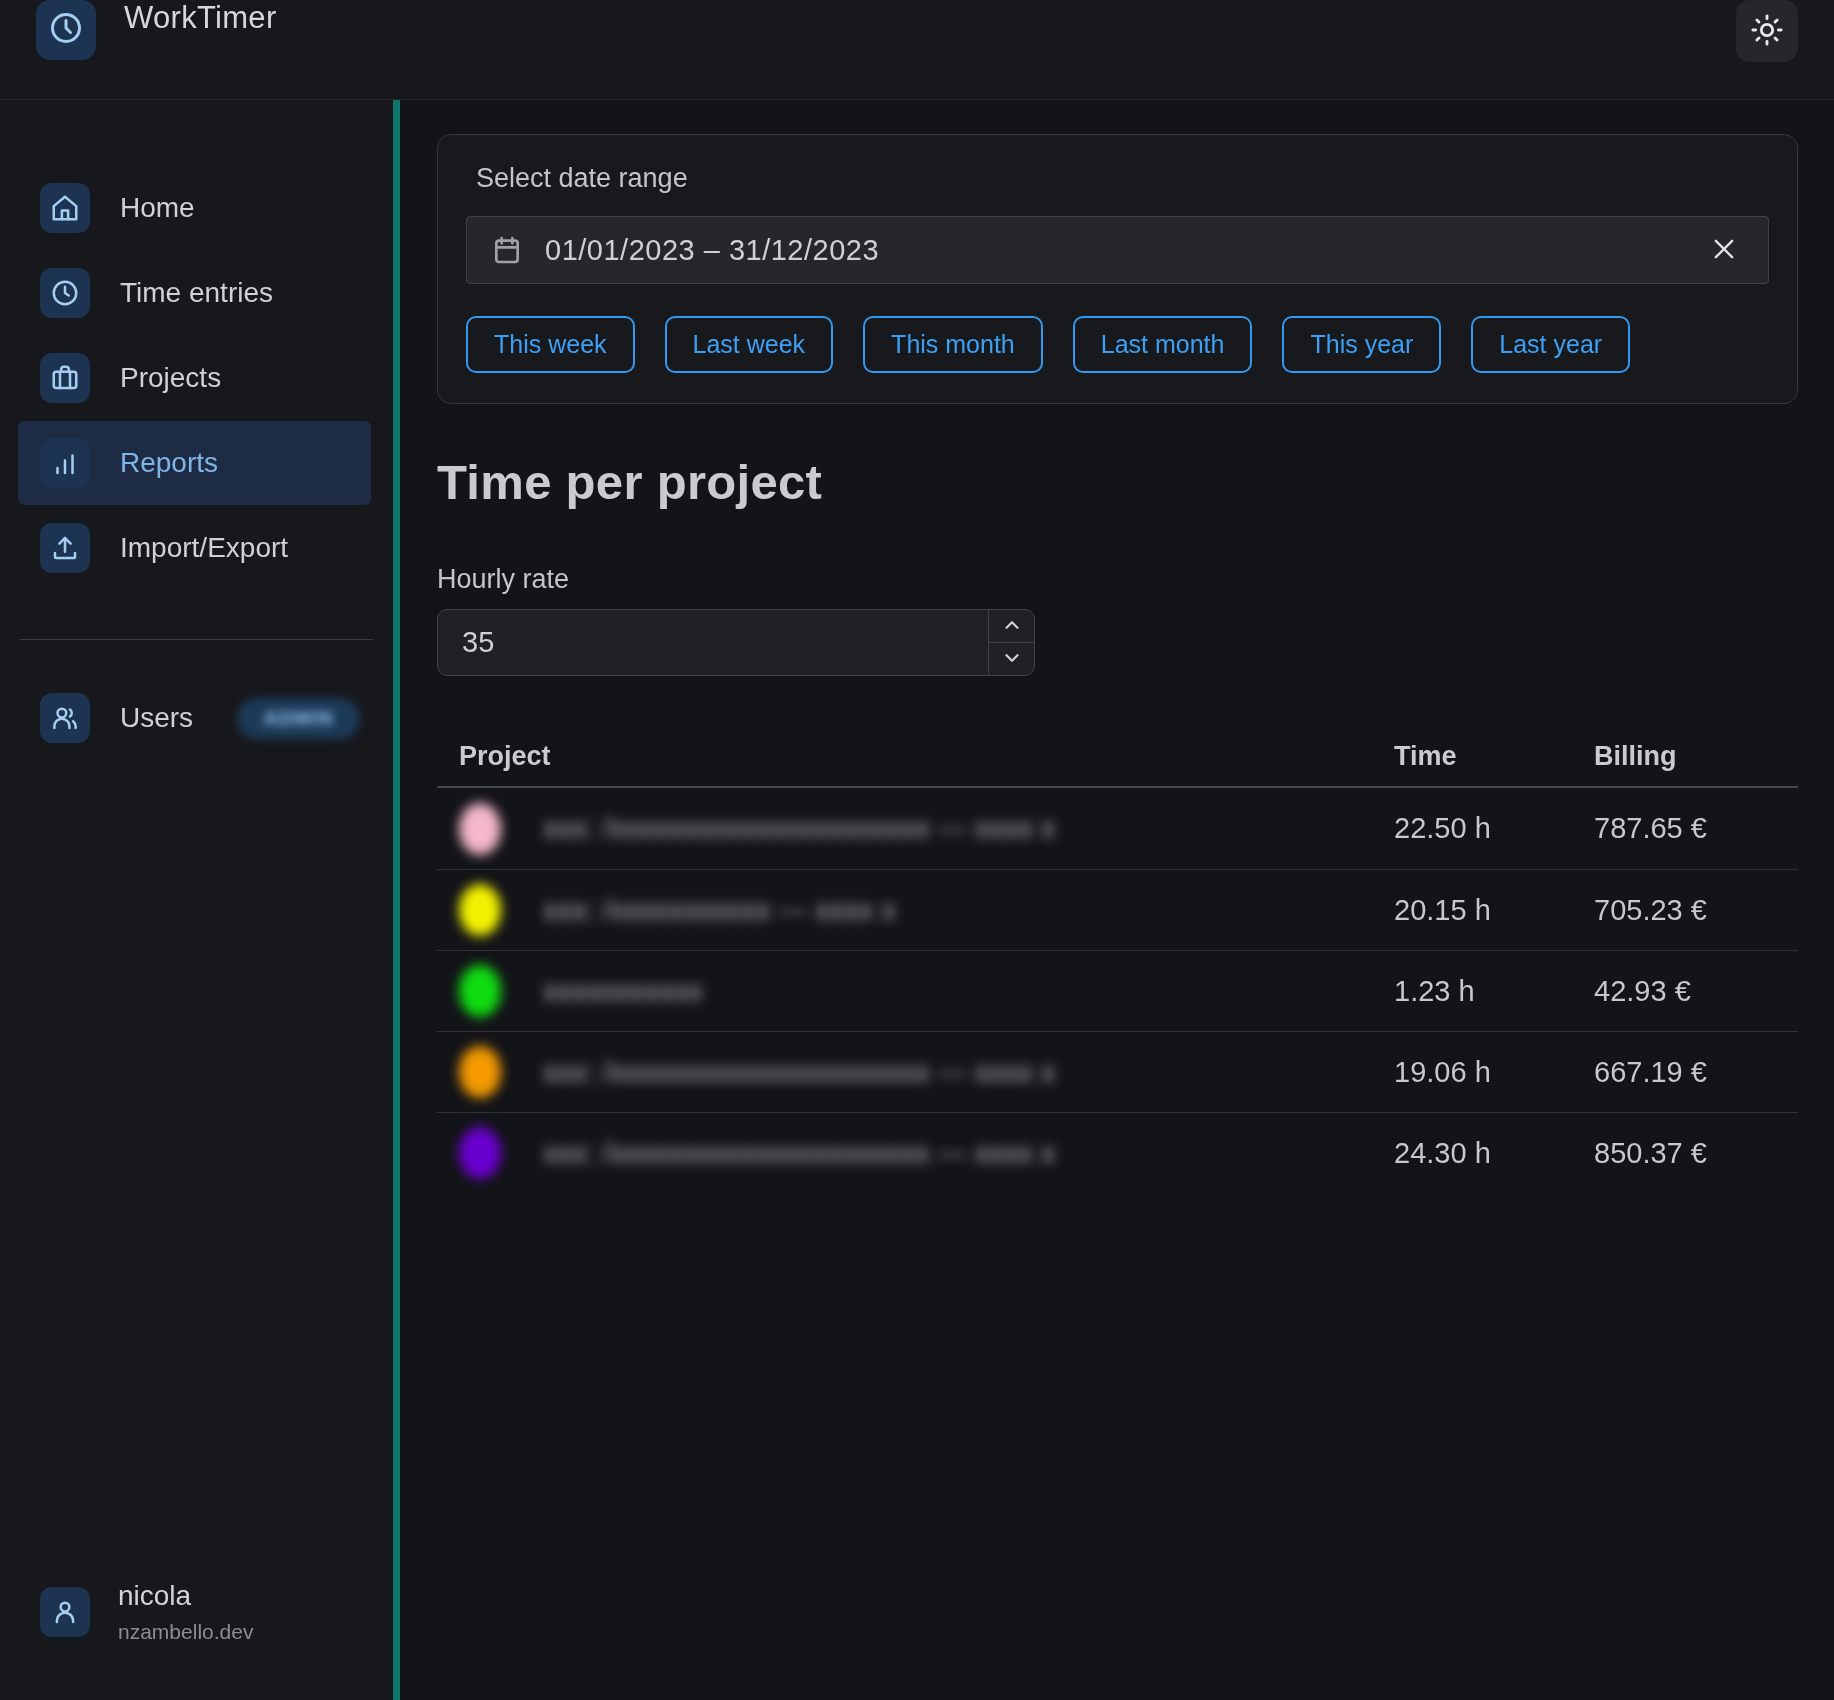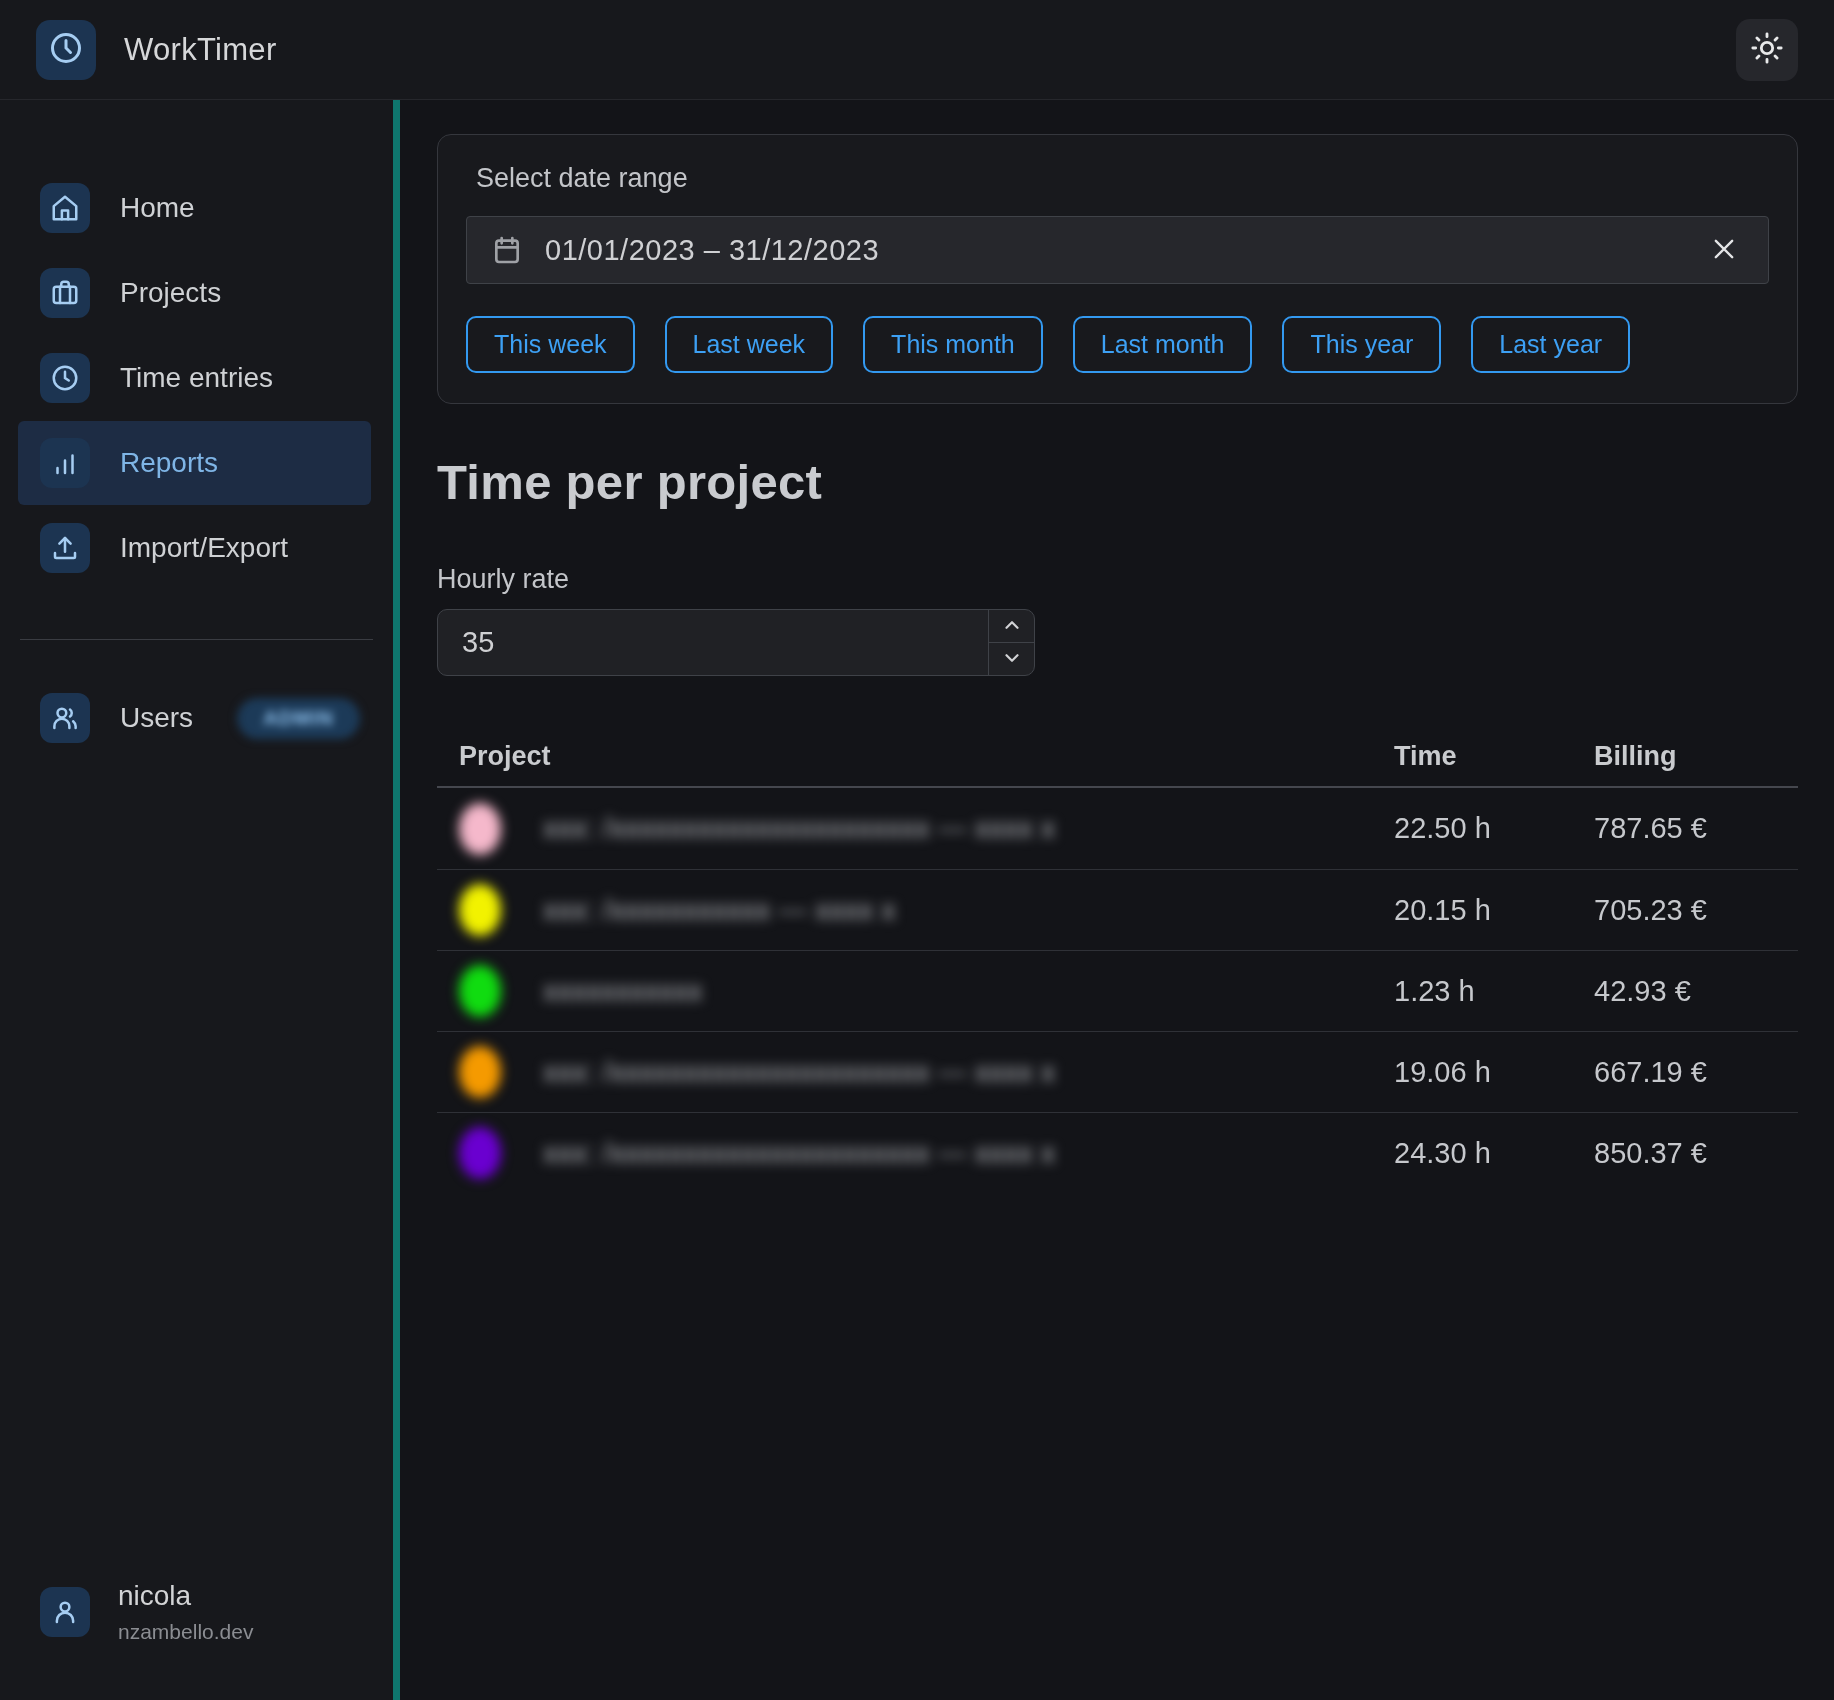--- a/index.html
+++ b/index.html
@@ -1,21 +1,21 @@
 <!DOCTYPE html>
 <html><head>
 <meta charset="utf-8">
 <style>
   * { margin:0; padding:0; box-sizing:border-box; }
   html,body { background:#0e0f12; }
   body { font-family:"Liberation Sans", sans-serif; color:#d2d4d7; }
   #app { width:1834px; height:1700px; background:#131418; display:flex; flex-direction:column; overflow:hidden; }
 
   
-  .topbar { height:100px; background:#17181c; border-bottom:1px solid #26272c; display:flex; align-items:center; padding:0 36px; flex:0 0 auto; }
+  .topbar { height:100px; background:#17181c; border-bottom:1px solid #26272c; display:flex; align-items:flex-start; padding:0 36px; flex:0 0 auto; }
   .logo-tile { width:60px; height:60px; border-radius:14px; background:#1c3451; display:flex; align-items:center; justify-content:center; color:#a6cdf2; }
   .app-title { font-size:31px; font-weight:500; color:#d6d7d9; margin-left:28px; letter-spacing:.3px; }
   .topbar-spacer { flex:1; }
   .theme-btn { width:62px; height:62px; border-radius:14px; background:#26272c; border:none; display:flex; align-items:center; justify-content:center; color:#e8e9ea; cursor:pointer; }
 
   
   .shell { flex:1; display:flex; min-height:0; }
 
   
   .sidebar { width:400px; flex:0 0 auto; background:#17181c; border-right:7px solid #0f766e; display:flex; flex-direction:column; padding-top:66px; }
@@ -100,37 +100,37 @@
           <svg width="30" height="30" viewBox="0 0 24 24" fill="none" stroke="currentColor" stroke-width="2" stroke-linecap="round" stroke-linejoin="round">
               <path d="M3 10.5 12 3l9 7.5V21H3z"></path>
               <path d="M9.5 21v-7h5v7"></path>
             </svg>
         </span>
         <span class="nav-label">Home</span>
       </div>
 
       <div class="nav-item">
         <span class="tile">
+          <svg width="30" height="30" viewBox="0 0 24 24" fill="none" stroke="currentColor" stroke-width="2" stroke-linecap="round">
+              <circle cx="12" cy="12" r="9"></circle>
+              <path d="M12 7v5l3 2"></path>
+            </svg>
+        </span>
+        <span class="nav-label">Time entries</span>
+      </div>
+
+      <div class="nav-item">
+        <span class="tile">
           <svg width="30" height="30" viewBox="0 0 24 24" fill="none" stroke="currentColor" stroke-width="2" stroke-linecap="round" stroke-linejoin="round">
               <rect x="3" y="7" width="18" height="13" rx="2"></rect>
               <path d="M9 7V5a2 2 0 0 1 2-2h2a2 2 0 0 1 2 2v2"></path>
               <path d="M8 7v13M16 7v13"></path>
             </svg>
         </span>
         <span class="nav-label">Projects</span>
-      </div>
-
-      <div class="nav-item">
-        <span class="tile">
-          <svg width="30" height="30" viewBox="0 0 24 24" fill="none" stroke="currentColor" stroke-width="2" stroke-linecap="round">
-              <circle cx="12" cy="12" r="9"></circle>
-              <path d="M12 7v5l3 2"></path>
-            </svg>
-        </span>
-        <span class="nav-label">Time entries</span>
       </div>
 
       <div class="nav-item active">
         <span class="tile">
           <svg width="30" height="30" viewBox="0 0 24 24" fill="none" stroke="currentColor" stroke-width="2" stroke-linecap="round">
               <path d="M6 20v-4M12 20V10M18 20V6"></path>
             </svg>
         </span>
         <span class="nav-label">Reports</span>
       </div>

